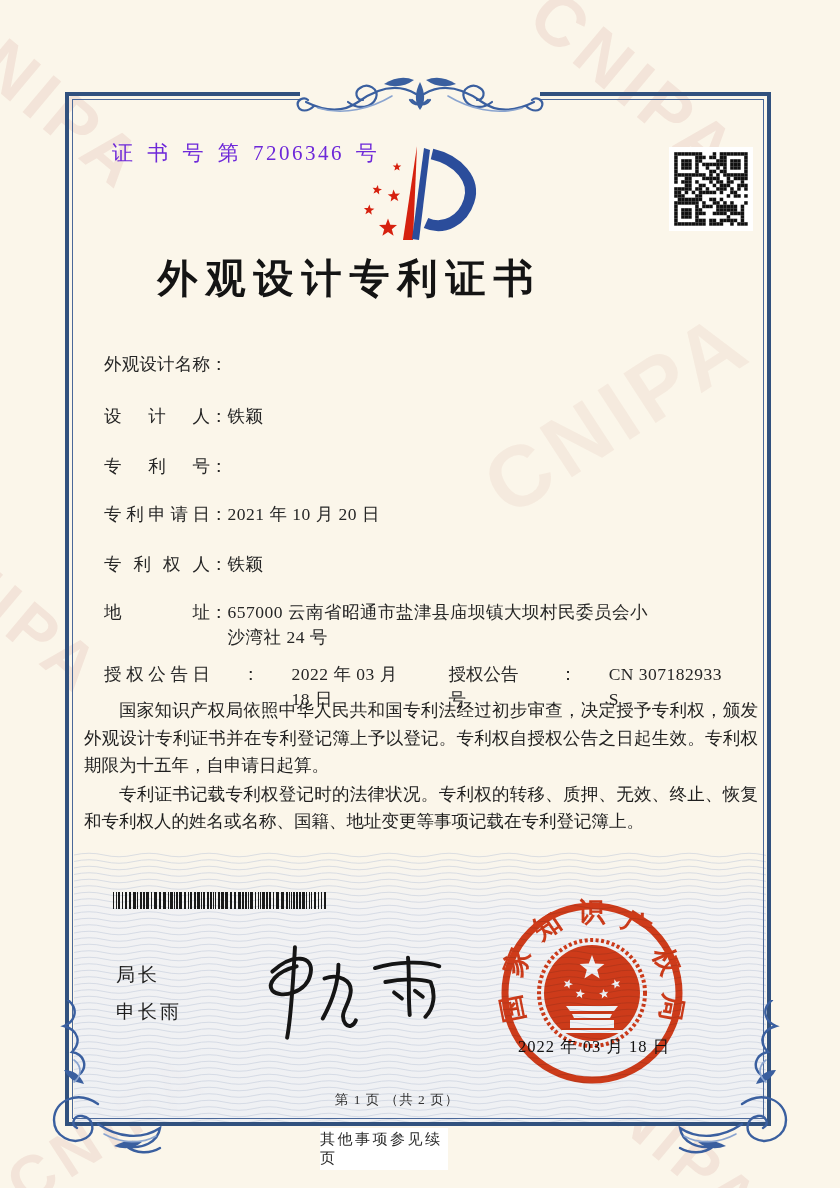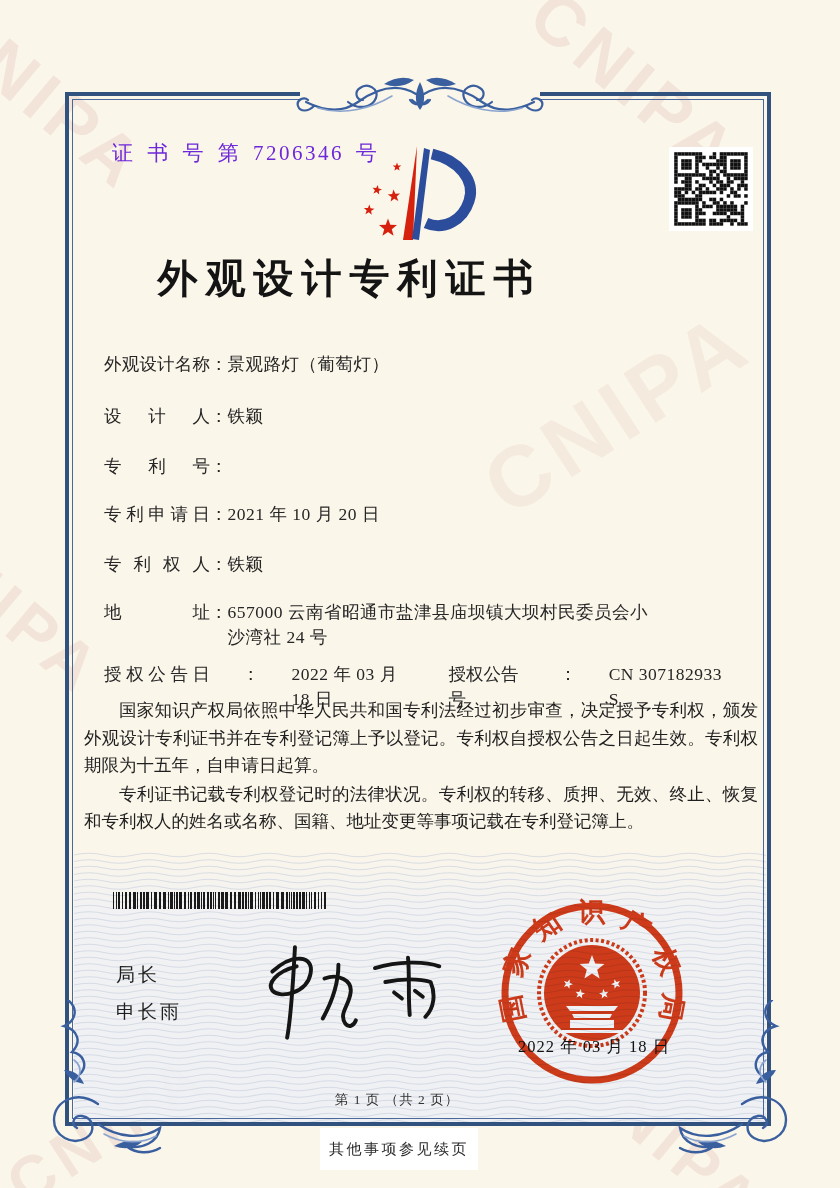--- a/index.html
+++ b/index.html
@@ -59,21 +59,21 @@
   .body-text p{margin:0 0 1px 0;text-indent:2em;text-align:justify;}
   
   .barcode{position:absolute;left:113px;top:892px;width:218px;height:17px;}
   .officer-title{position:absolute;left:116px;top:962px;font-family:Liberation Serif, serif;font-weight:500;font-size:19px;letter-spacing:3px;color:#1d1d1d;}
   .officer-name{position:absolute;left:116px;top:999px;font-family:"Liberation Sans",sans-serif;font-weight:500;font-size:19px;letter-spacing:3px;color:#1d1d1d;}
   .signature{position:absolute;left:243px;top:942px;width:210px;height:100px;}
   .seal{position:absolute;left:498px;top:898px;width:190px;height:190px;mix-blend-mode:multiply;opacity:.95;}
   .seal-date{position:absolute;left:518px;top:1036px;font-size:16.5px;letter-spacing:1px;color:#121212;z-index:8;}
   .footer-page{position:absolute;left:297px;top:1091px;width:200px;text-align:center;font-size:13.5px;letter-spacing:1px;color:#333;}
   .cont-strip{
-    position:absolute;left:320px;top:1128px;width:158px;height:42px;background:#ffffff;
+    position:absolute;left:320px;top:1128px;width:128px;height:42px;background:#ffffff;
     display:flex;align-items:center;justify-content:center;
     font-size:15px;letter-spacing:2.5px;color:#2b2b2b;z-index:9;
   }
 </style>
 </head>
 <body>
 
 <span class="wm" style="left:-28px;top:-14px;font-size:70px;transform:rotate(40deg);">CNIPA</span>
 <span class="wm" style="left:566px;top:-26px;font-size:70px;transform:rotate(40deg);">CNIPA</span>
 <span class="wm" style="left:466px;top:452px;font-size:86px;transform:rotate(-33deg);color:rgba(216,168,156,.15);">CNIPA</span>
@@ -445,21 +445,20 @@
     <rect x="71.7" y="75.2" width="3.5" height="3.5" fill="#111"></rect>
     <rect x="75.2" y="75.2" width="3.5" height="3.5" fill="#111"></rect>
   </svg>
 
 <div class="title">外观设计专利证书</div>
 
 <div class="fields">
   <div class="frow mb27">
     <span class="flabel">外观设计名称</span>
       <span class="fcolon">：</span>
-    <span class="fvalue">景观路灯（葡萄灯）</span>
   </div>
   <div class="frow mb25">
     <span class="flabel">设计人</span>
       <span class="fcolon">：</span>
     <span class="fvalue">铁颖</span>
   </div>
   <div class="frow mb23">
     <span class="flabel">专利号</span>
       <span class="fcolon">：</span>
   </div>

